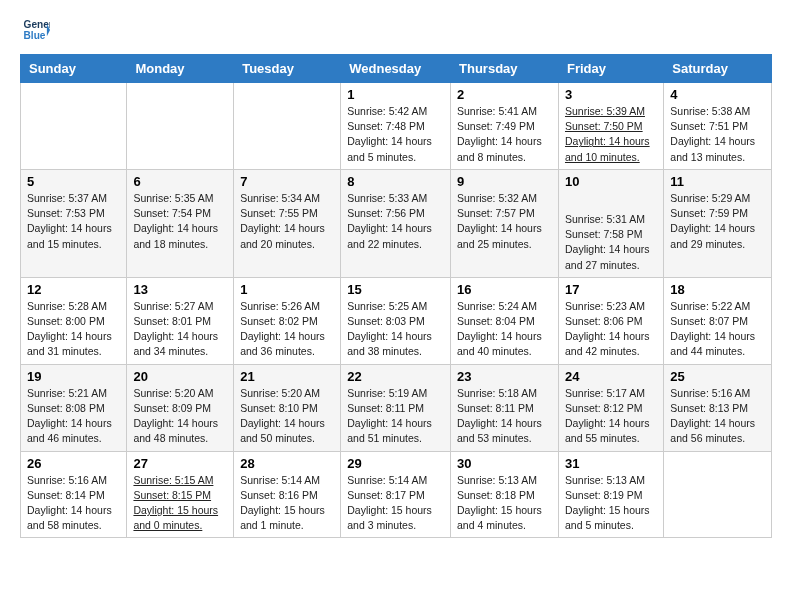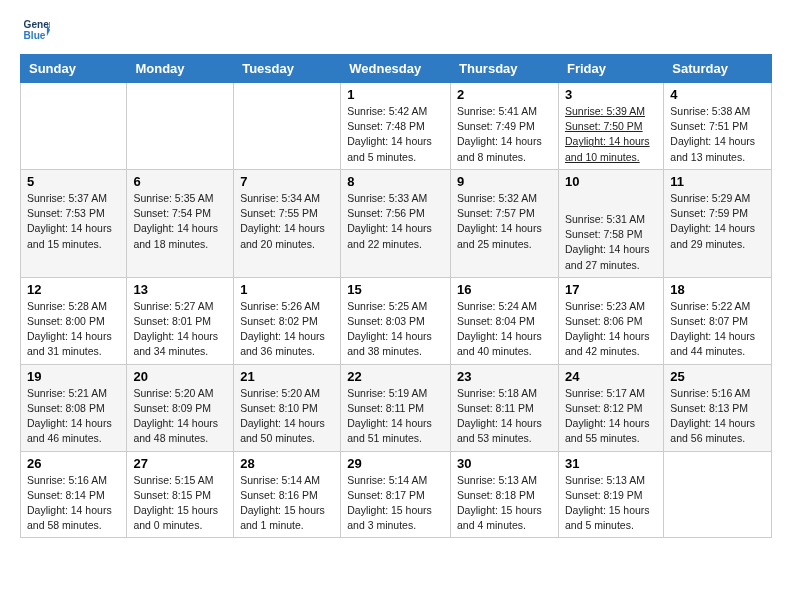--- a/index.html
+++ b/index.html
@@ -310,21 +310,21 @@
         <tr>
           <td>
             <span class="day-number">26</span>
             <div class="day-info" style="white-space: pre-line;">Sunrise: 5:16 AM
 Sunset: 8:14 PM
 Daylight: 14 hours
 and 58 minutes.</div>
           </td>
           <td>
             <span class="day-number">27</span>
-            <div class="day-info" style="white-space: pre-line;">Sunrise: 5:15 AM
+            <div class="day-info" style="white-space: pre-line; text-decoration: underline;">Sunrise: 5:15 AM
 Sunset: 8:15 PM
 Daylight: 15 hours
 and 0 minutes.</div>
           </td>
           <td>
             <span class="day-number">28</span>
             <div class="day-info" style="white-space: pre-line;">Sunrise: 5:14 AM
 Sunset: 8:16 PM
 Daylight: 15 hours
 and 1 minute.</div>

